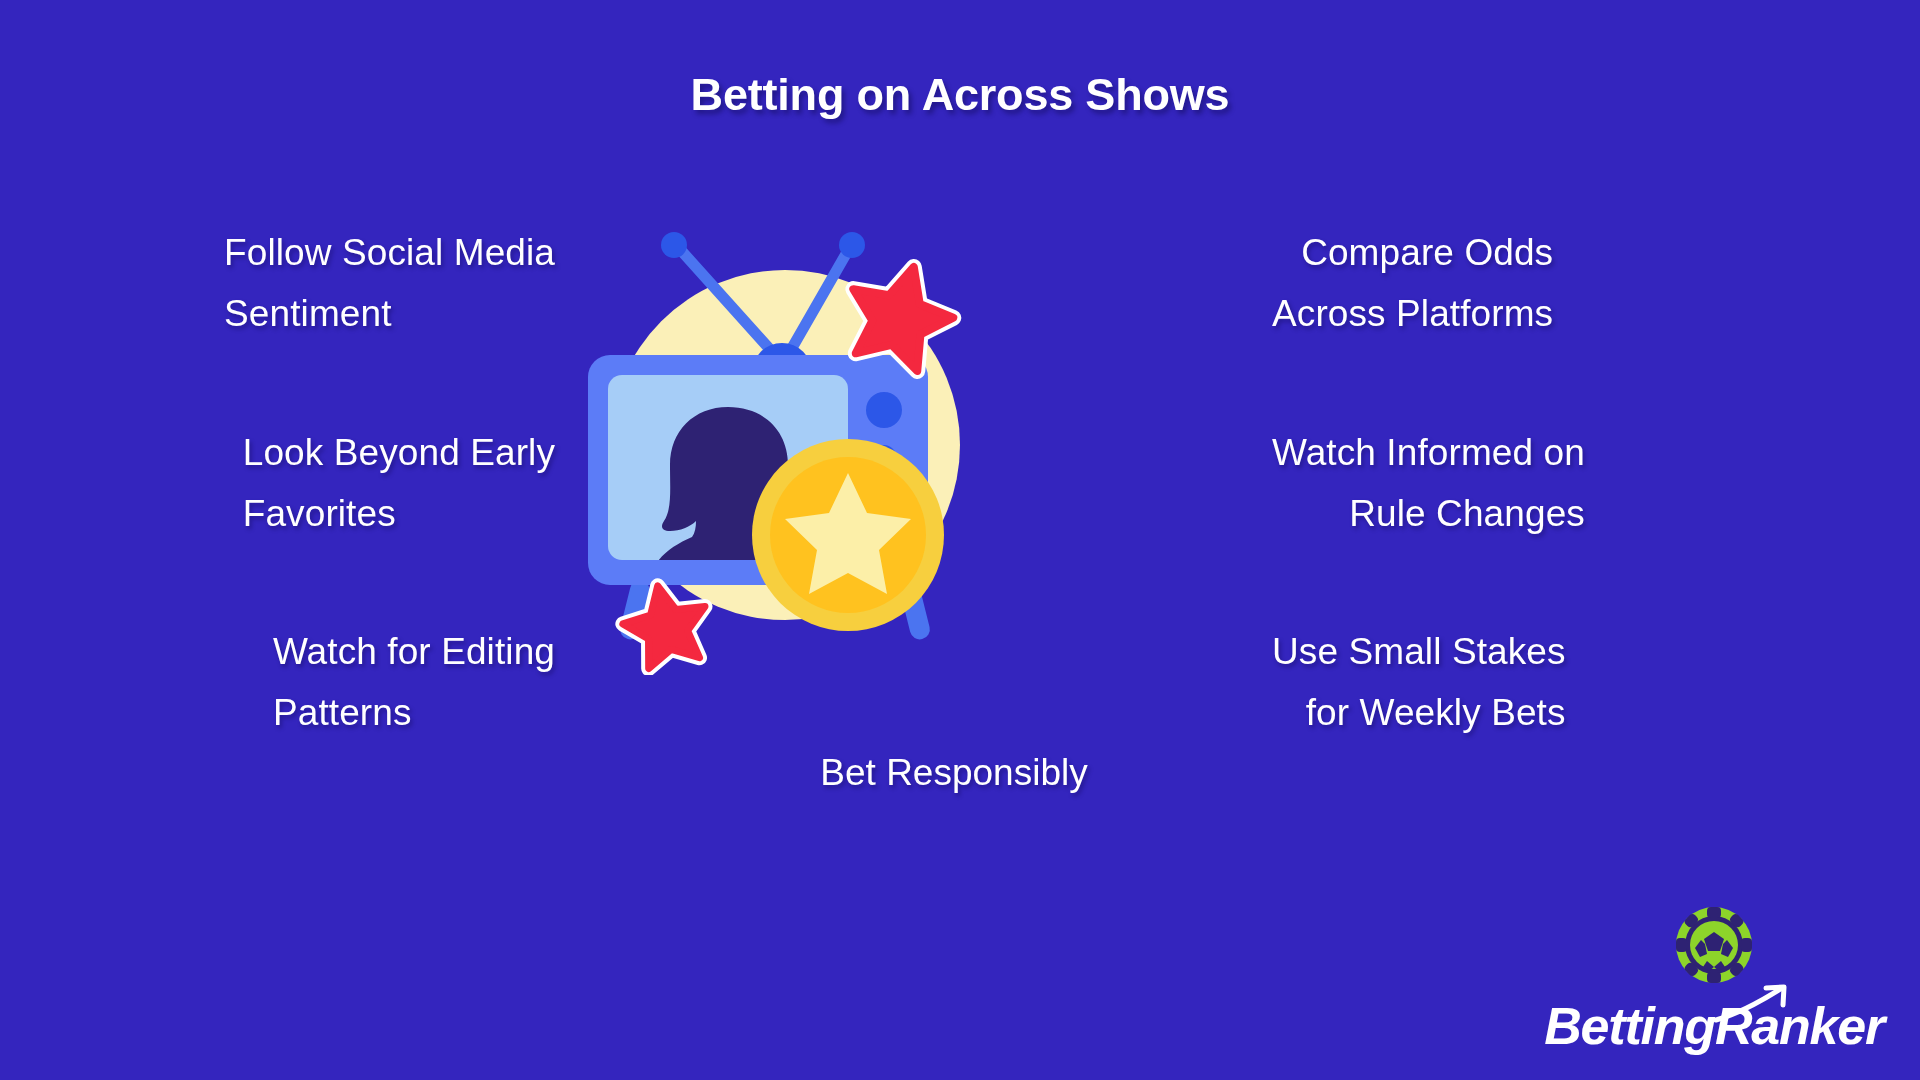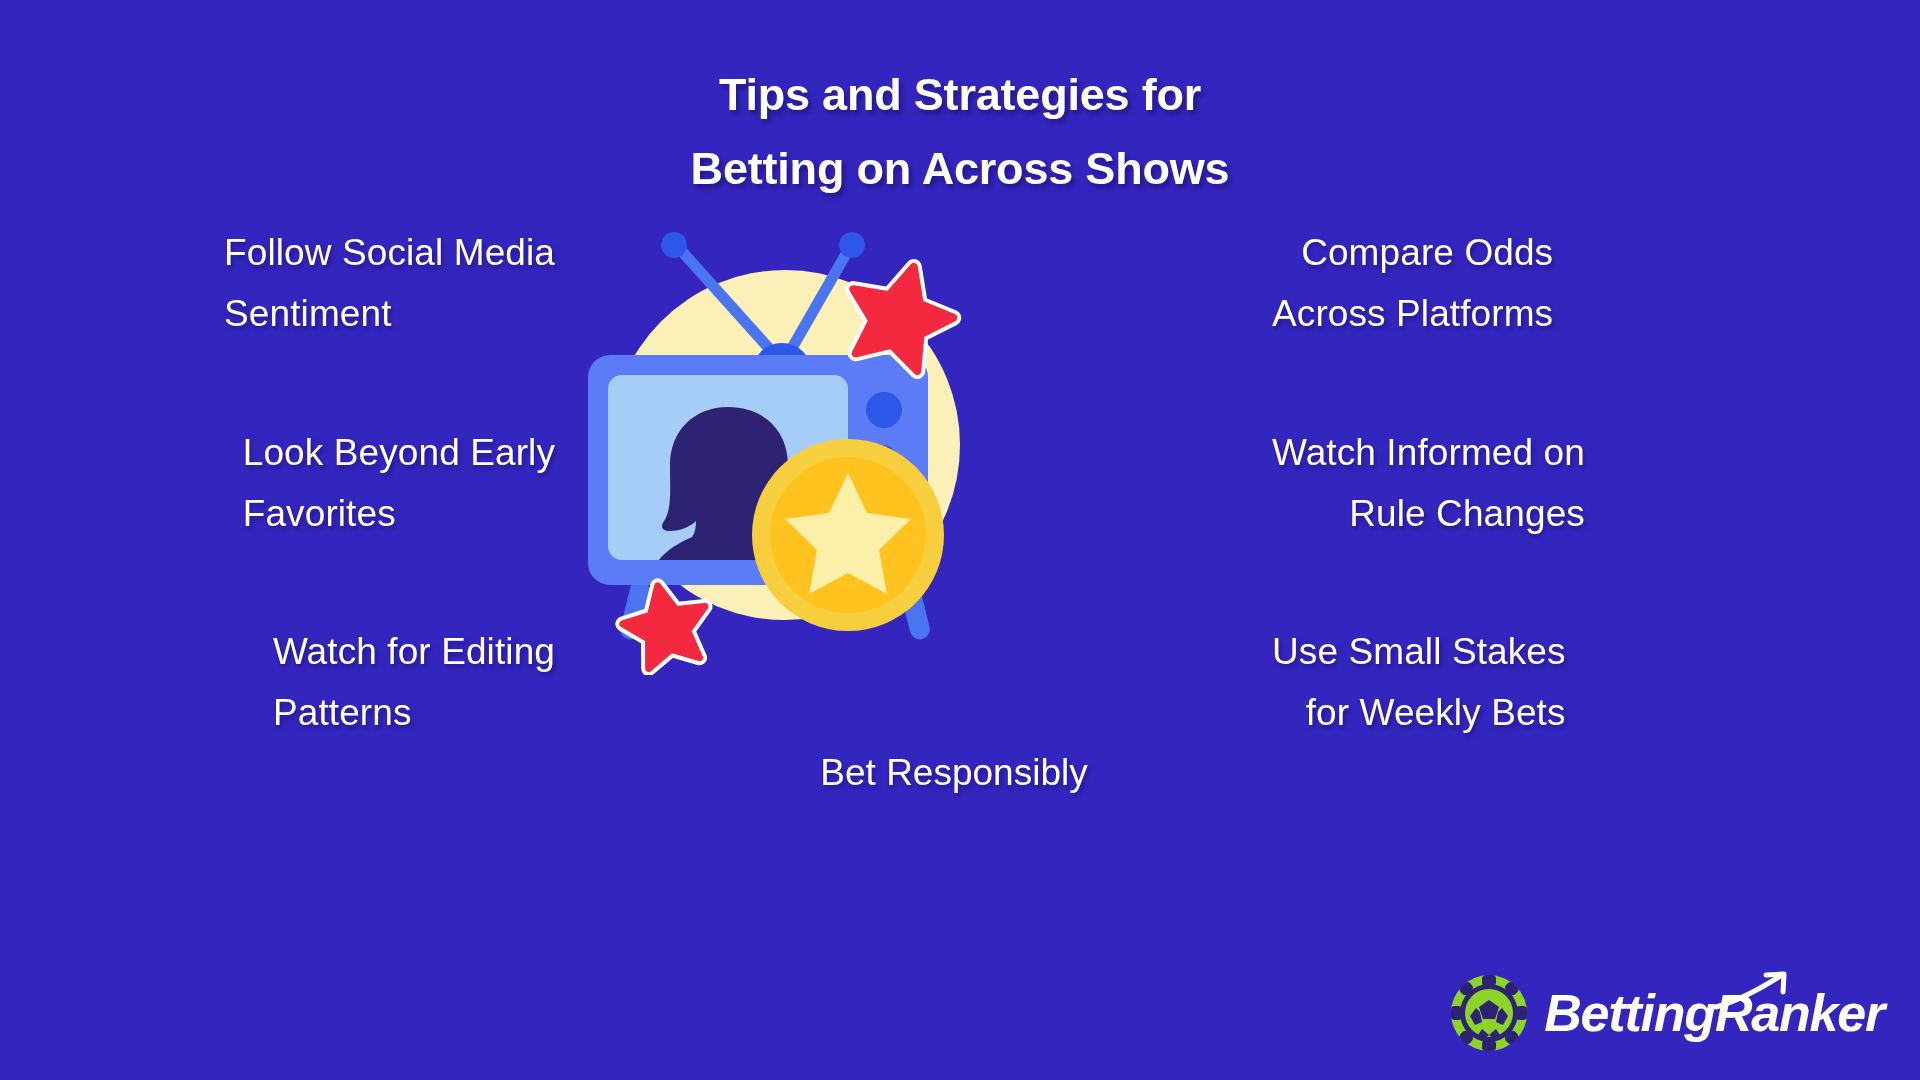--- a/index.html
+++ b/index.html
@@ -80,20 +80,21 @@
   .illustration svg { display: block; }
 
   
   .logo {
     position: absolute;
     right: 36px; bottom: 28px;
     display: flex;
     align-items: center;
     gap: 16px;
     z-index: 40;
+    flex-direction: column;
   }
   .logo-mark { width: 78px; height: 78px; flex: 0 0 auto; }
   .logo-word {
     color: #FFFFFF;
     font-size: 52px;
     font-weight: bold;
     font-style: italic;
     letter-spacing: -1.2px;
     line-height: 1;
     position: relative;
@@ -105,21 +106,20 @@
     width: 84px; height: 40px;
     pointer-events: none;
   }
 </style>
 </head>
 <body style="background: rgb(52, 37, 190);">
 
 <div id="stage" style="background: rgb(52, 37, 190);">
 
   <div class="title-block">
-    <span class="title-line">Tips and Strategies for</span>
     <span class="title-line">Betting on Across Shows</span>
   </div>
 
   <div class="tip col-left tip-r1">
     <span class="ln">Follow Social Media</span>
     <span class="ln">Sentiment</span>
   </div>
   <div class="tip col-left tip-r2">
     <span class="ln">Look Beyond Early</span>
     <span class="ln">Favorites</span>

